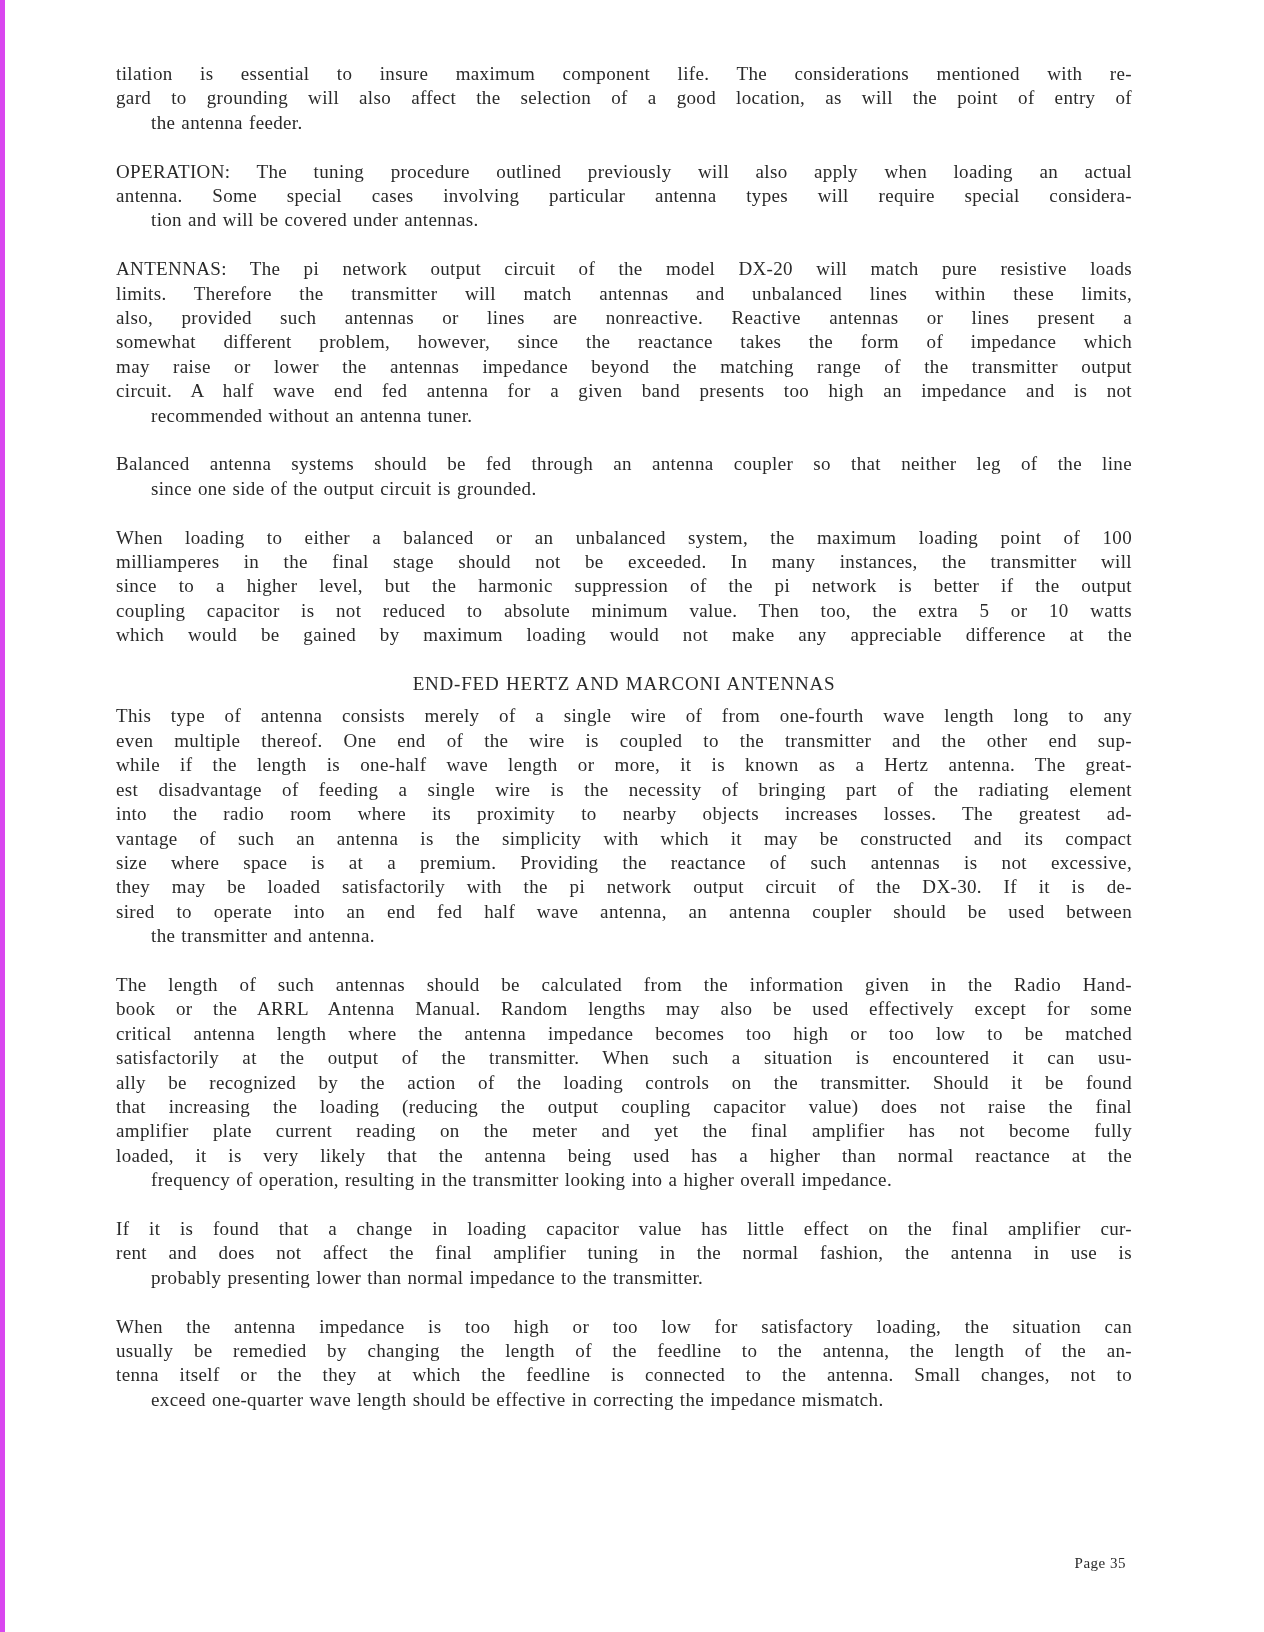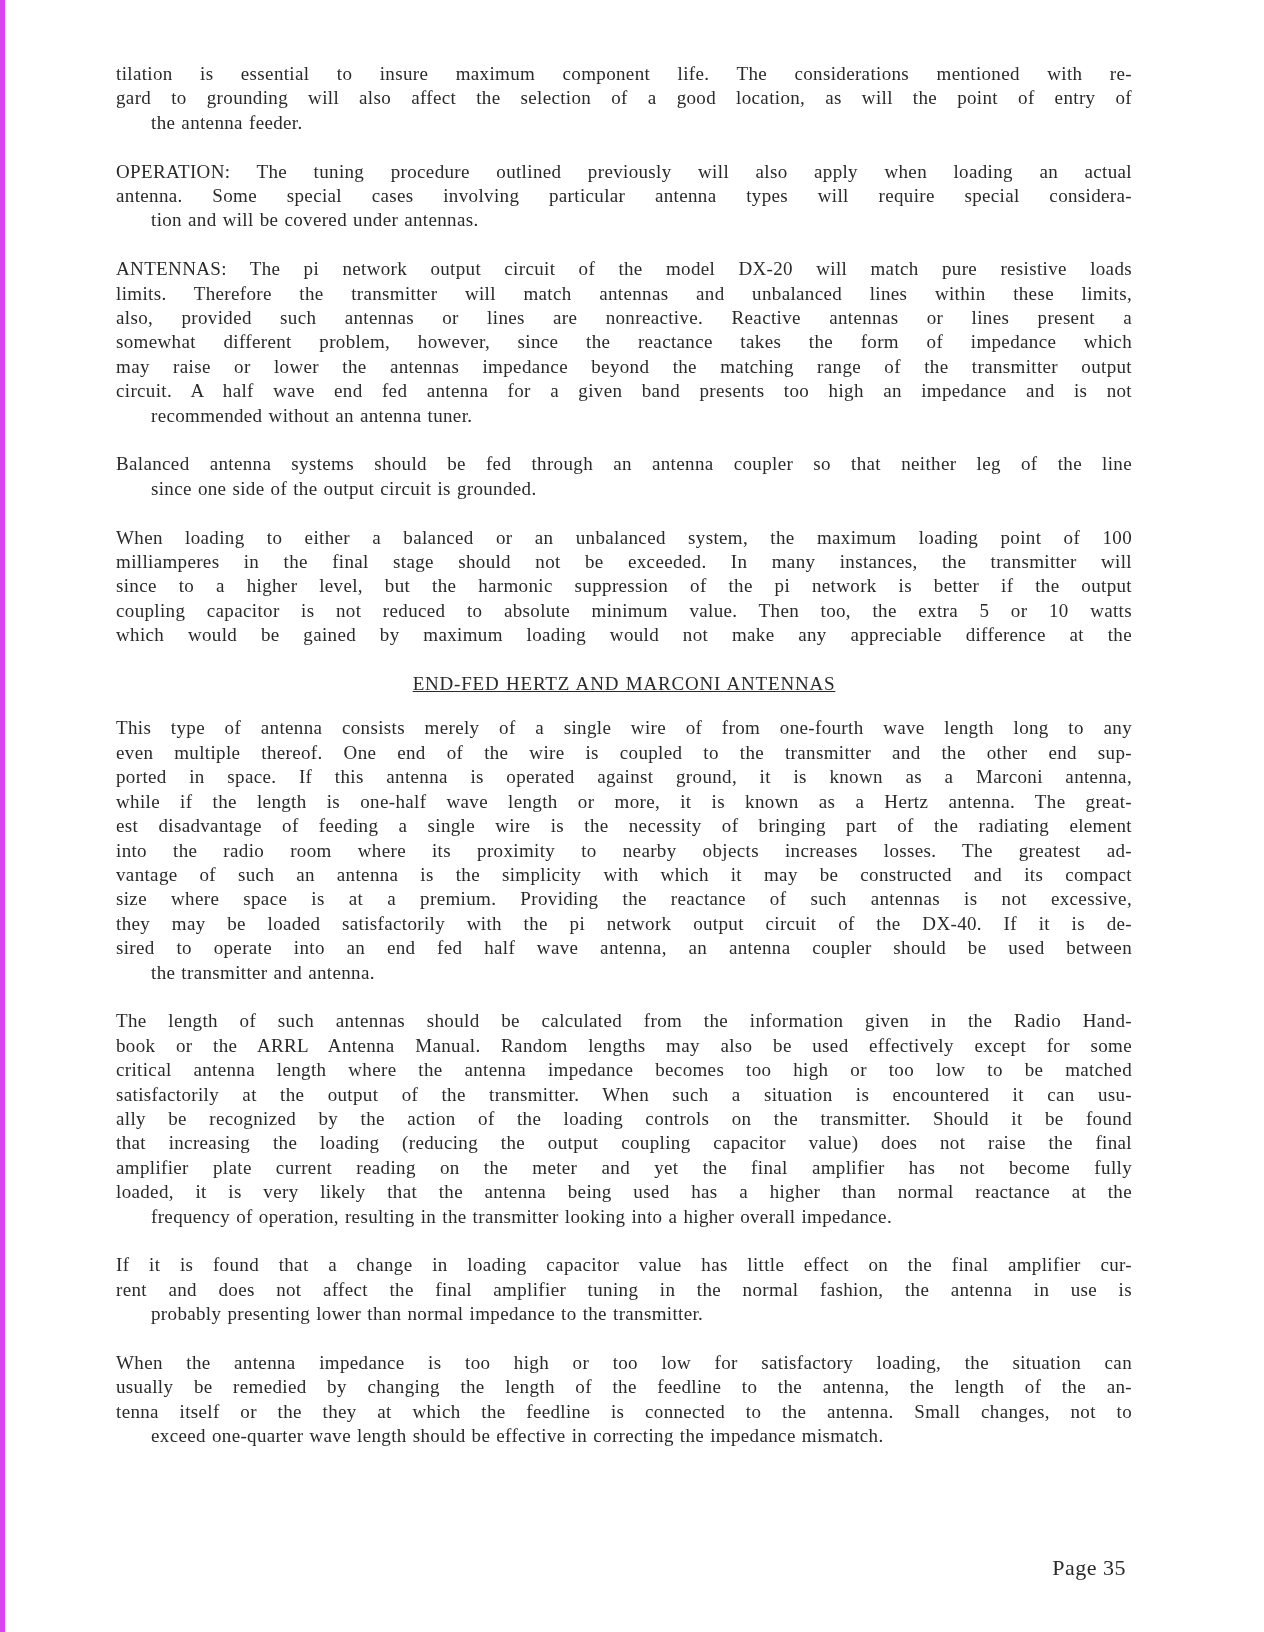--- a/index.html
+++ b/index.html
@@ -12,25 +12,25 @@
   }
   .content {
     position: absolute; left: 111px; top: 62px; width: 1016px;
     font-family: "Liberation Serif", "DejaVu Serif", serif;
     font-size: 19px; line-height: 24.4px; color: #2a2a2a;
     letter-spacing: 0.35px; word-spacing: 1px;
   }
   .para { margin: 0 0 24.4px 0; text-align: justify; text-align-last: left; }
   .para .line { display: block; text-align: justify; text-align-last: justify; white-space: nowrap; }
   .para .line.last { text-align-last: left; margin-left: 35px; }
-  .heading { text-align: center; margin: 0 0 20px 0; letter-spacing: 0.8px; text-decoration: underline; }
+  .heading { text-align: center; margin: 0 0 8px 0; letter-spacing: 0.8px; }
   .page-number {
     position: absolute; right: 138px; top: 1555px;
     font-family: "Liberation Serif", "DejaVu Serif", serif;
-    font-size: 22px; color: #2a2a2a; letter-spacing: 0.5px;
+    font-size: 15px; color: #2a2a2a; letter-spacing: 0.5px;
   }
 </style>
 </head>
 <body>
 
 <div class="page">
   <div class="content">
     <div id="intro">
         <div class="para">
           <span class="line">tilation is essential to insure maximum component life. The considerations mentioned with re-</span>
@@ -61,27 +61,26 @@
           <span class="line">since to a higher level, but the harmonic suppression of the pi network is better if the output</span>
           <span class="line">coupling capacitor is not reduced to absolute minimum value. Then too, the extra 5 or 10 watts</span>
           <span class="line">which would be gained by maximum loading would not make any appreciable difference at the</span>
         </div>
       </div>
     <div class="heading">END-FED HERTZ AND MARCONI ANTENNAS</div>
     <div id="section">
         <div class="para">
           <span class="line">This type of antenna consists merely of a single wire of from one-fourth wave length long to any</span>
           <span class="line">even multiple thereof. One end of the wire is coupled to the transmitter and the other end sup-</span>
-          <span class="line">ported in space. If this antenna is operated against ground, it is known as a Marconi antenna,</span>
           <span class="line">while if the length is one-half wave length or more, it is known as a Hertz antenna. The great-</span>
           <span class="line">est disadvantage of feeding a single wire is the necessity of bringing part of the radiating element</span>
           <span class="line">into the radio room where its proximity to nearby objects increases losses. The greatest ad-</span>
           <span class="line">vantage of such an antenna is the simplicity with which it may be constructed and its compact</span>
           <span class="line">size where space is at a premium. Providing the reactance of such antennas is not excessive,</span>
-          <span class="line">they may be loaded satisfactorily with the pi network output circuit of the DX-40. If it is de-</span>
+          <span class="line">they may be loaded satisfactorily with the pi network output circuit of the DX-30. If it is de-</span>
           <span class="line">sired to operate into an end fed half wave antenna, an antenna coupler should be used between</span>
           <span class="line last">the transmitter and antenna.</span>
         </div>
         <div class="para">
           <span class="line">The length of such antennas should be calculated from the information given in the Radio Hand-</span>
           <span class="line">book or the ARRL Antenna Manual. Random lengths may also be used effectively except for some</span>
           <span class="line">critical antenna length where the antenna impedance becomes too high or too low to be matched</span>
           <span class="line">satisfactorily at the output of the transmitter. When such a situation is encountered it can usu-</span>
           <span class="line">ally be recognized by the action of the loading controls on the transmitter. Should it be found</span>
           <span class="line">that increasing the loading (reducing the output coupling capacitor value) does not raise the final</span>

